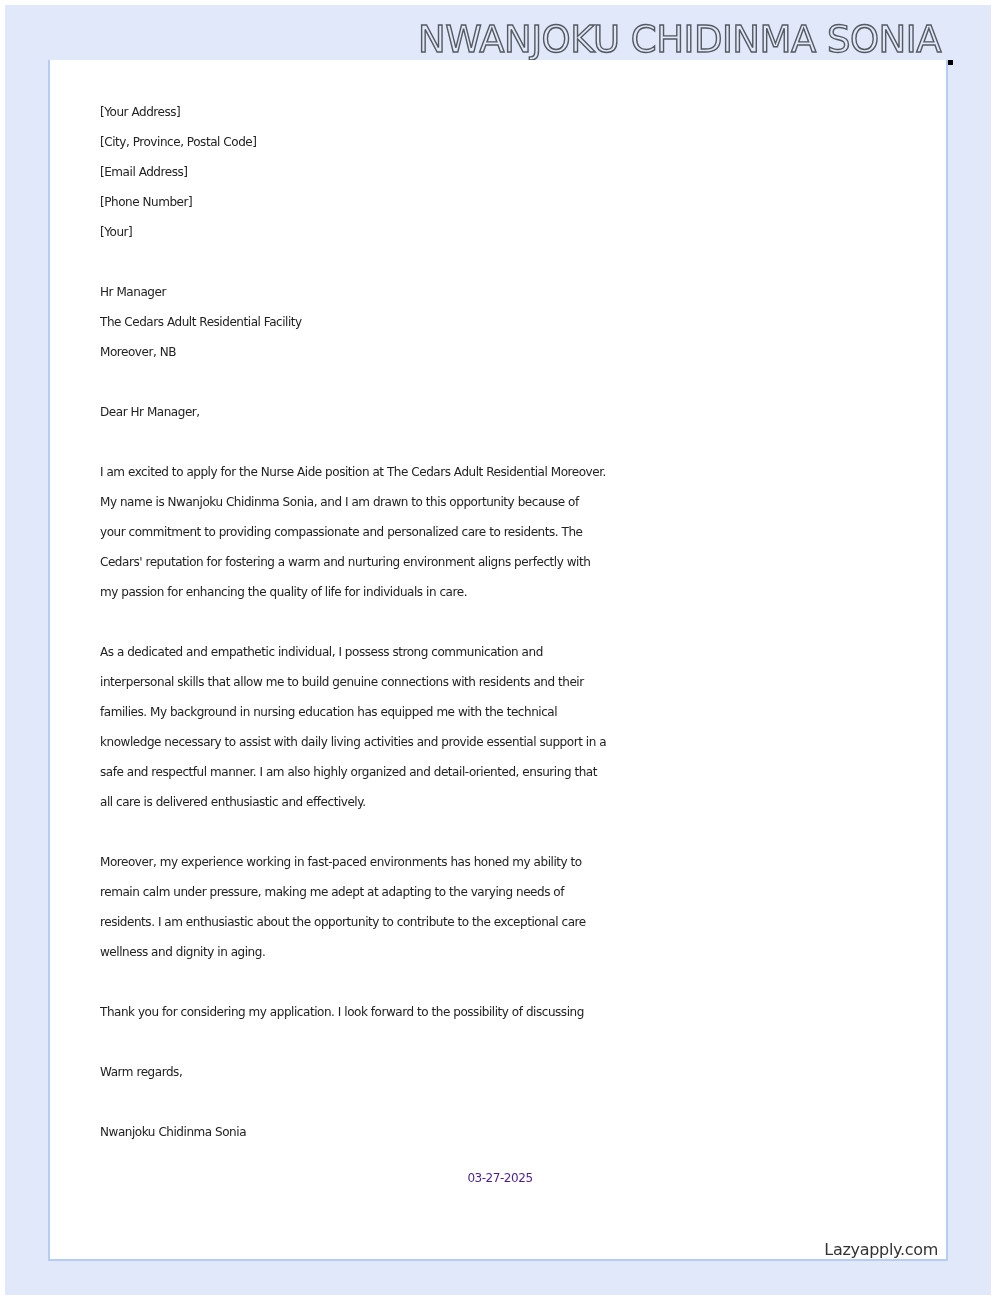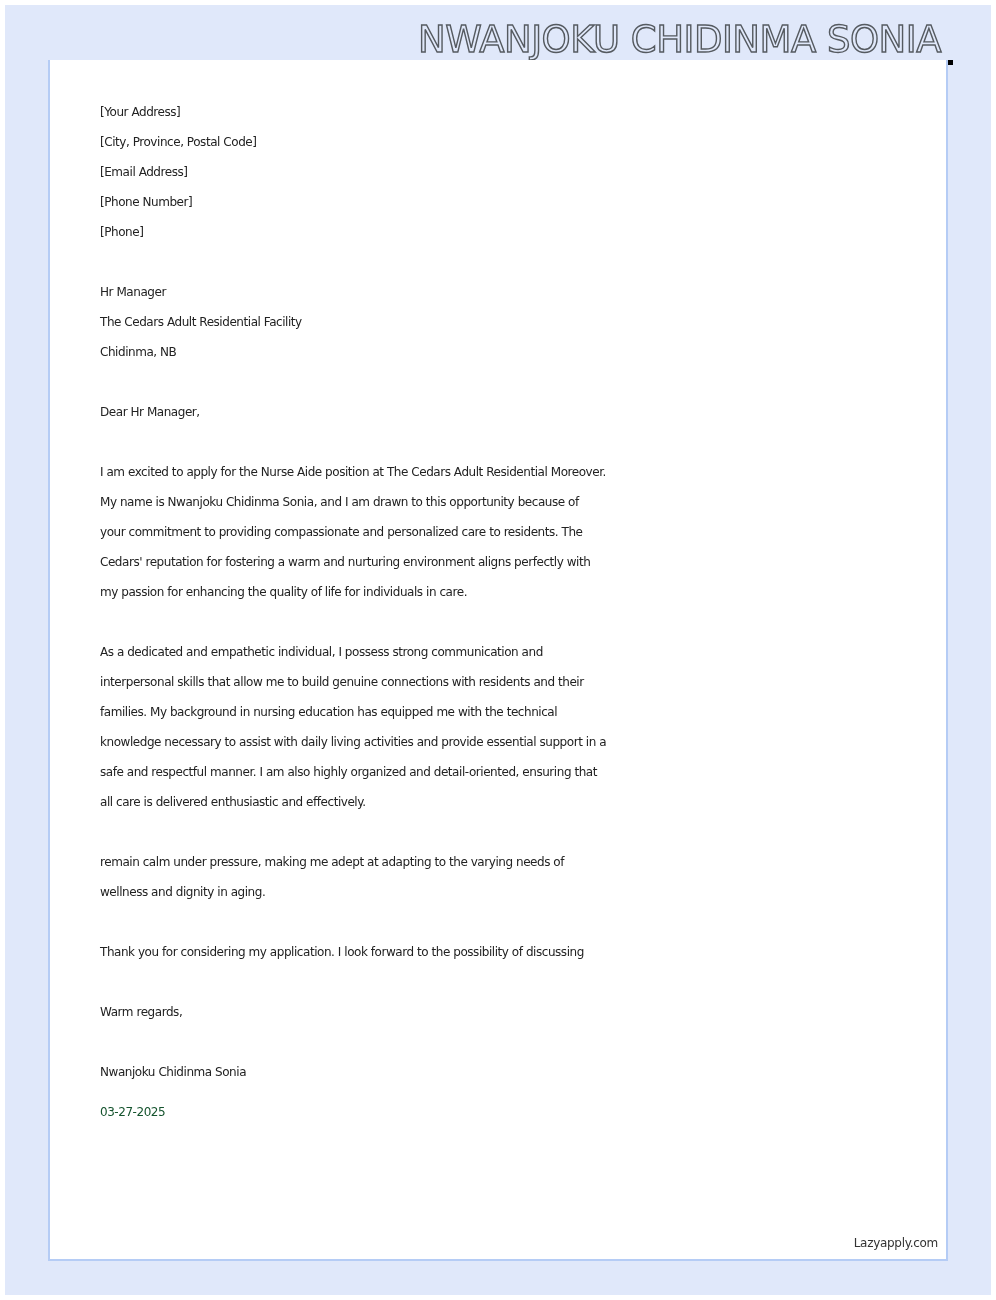--- a/index.html
+++ b/index.html
@@ -70,30 +70,31 @@
       display: block;
       white-space: nowrap;
     }
     .letter .block {
       margin: 0 0 30px 0;
     }
     .letter p {
       margin: 0 0 30px 0;
     }
     .date-line {
-      color: #14532d;
-      margin-top: 10px;
+      color: #4c1d95;
+      margin-top: 16px;
       display: block;
+      text-align: center;
     }
     .watermark {
       position: absolute;
       right: 8px;
-      bottom: 8px;
+      bottom: 1px;
       font-family: "DejaVu Sans", sans-serif;
-      font-size: 12px;
+      font-size: 16px;
       color: #333333;
       line-height: 16px;
       letter-spacing: -0.3px;
     }
   </style>
 </head>
 <body>
 
 <div class="outer">
   <h1 class="header-name">NWANJOKU CHIDINMA SONIA</h1>
@@ -101,27 +102,27 @@
 </div>
 
 <div class="card">
   <div class="letter">
 
     <div class="block">
       <span class="line">[Your Address]</span>
       <span class="line">[City, Province, Postal Code]</span>
       <span class="line">[Email Address]</span>
       <span class="line">[Phone Number]</span>
-      <span class="line">[Phone]</span>
+      <span class="line">[Your]</span>
     </div>
 
     <div class="block">
       <span class="line">Hr Manager</span>
       <span class="line">The Cedars Adult Residential Facility</span>
-      <span class="line">Chidinma, NB</span>
+      <span class="line">Moreover, NB</span>
     </div>
 
     <p>
         <span class="line">Dear Hr Manager,</span>
       </p>
 
     <p>
       <span class="line">I am excited to apply for the Nurse Aide position at The Cedars Adult Residential Moreover.</span>
       <span class="line">My name is Nwanjoku Chidinma Sonia, and I am drawn to this opportunity because of</span>
       <span class="line">your commitment to providing compassionate and personalized care to residents. The</span>
@@ -132,21 +133,23 @@
     <p>
       <span class="line">As a dedicated and empathetic individual, I possess strong communication and</span>
       <span class="line">interpersonal skills that allow me to build genuine connections with residents and their</span>
       <span class="line">families. My background in nursing education has equipped me with the technical</span>
       <span class="line">knowledge necessary to assist with daily living activities and provide essential support in a</span>
       <span class="line">safe and respectful manner. I am also highly organized and detail-oriented, ensuring that</span>
       <span class="line">all care is delivered enthusiastic and effectively.</span>
     </p>
 
     <p>
+      <span class="line">Moreover, my experience working in fast-paced environments has honed my ability to</span>
       <span class="line">remain calm under pressure, making me adept at adapting to the varying needs of</span>
+      <span class="line">residents. I am enthusiastic about the opportunity to contribute to the exceptional care</span>
       <span class="line">wellness and dignity in aging.</span>
     </p>
 
     <p>
       <span class="line">Thank you for considering my application. I look forward to the possibility of discussing</span>
     </p>
 
     <p>
         <span class="line">Warm regards,</span>
       </p>

